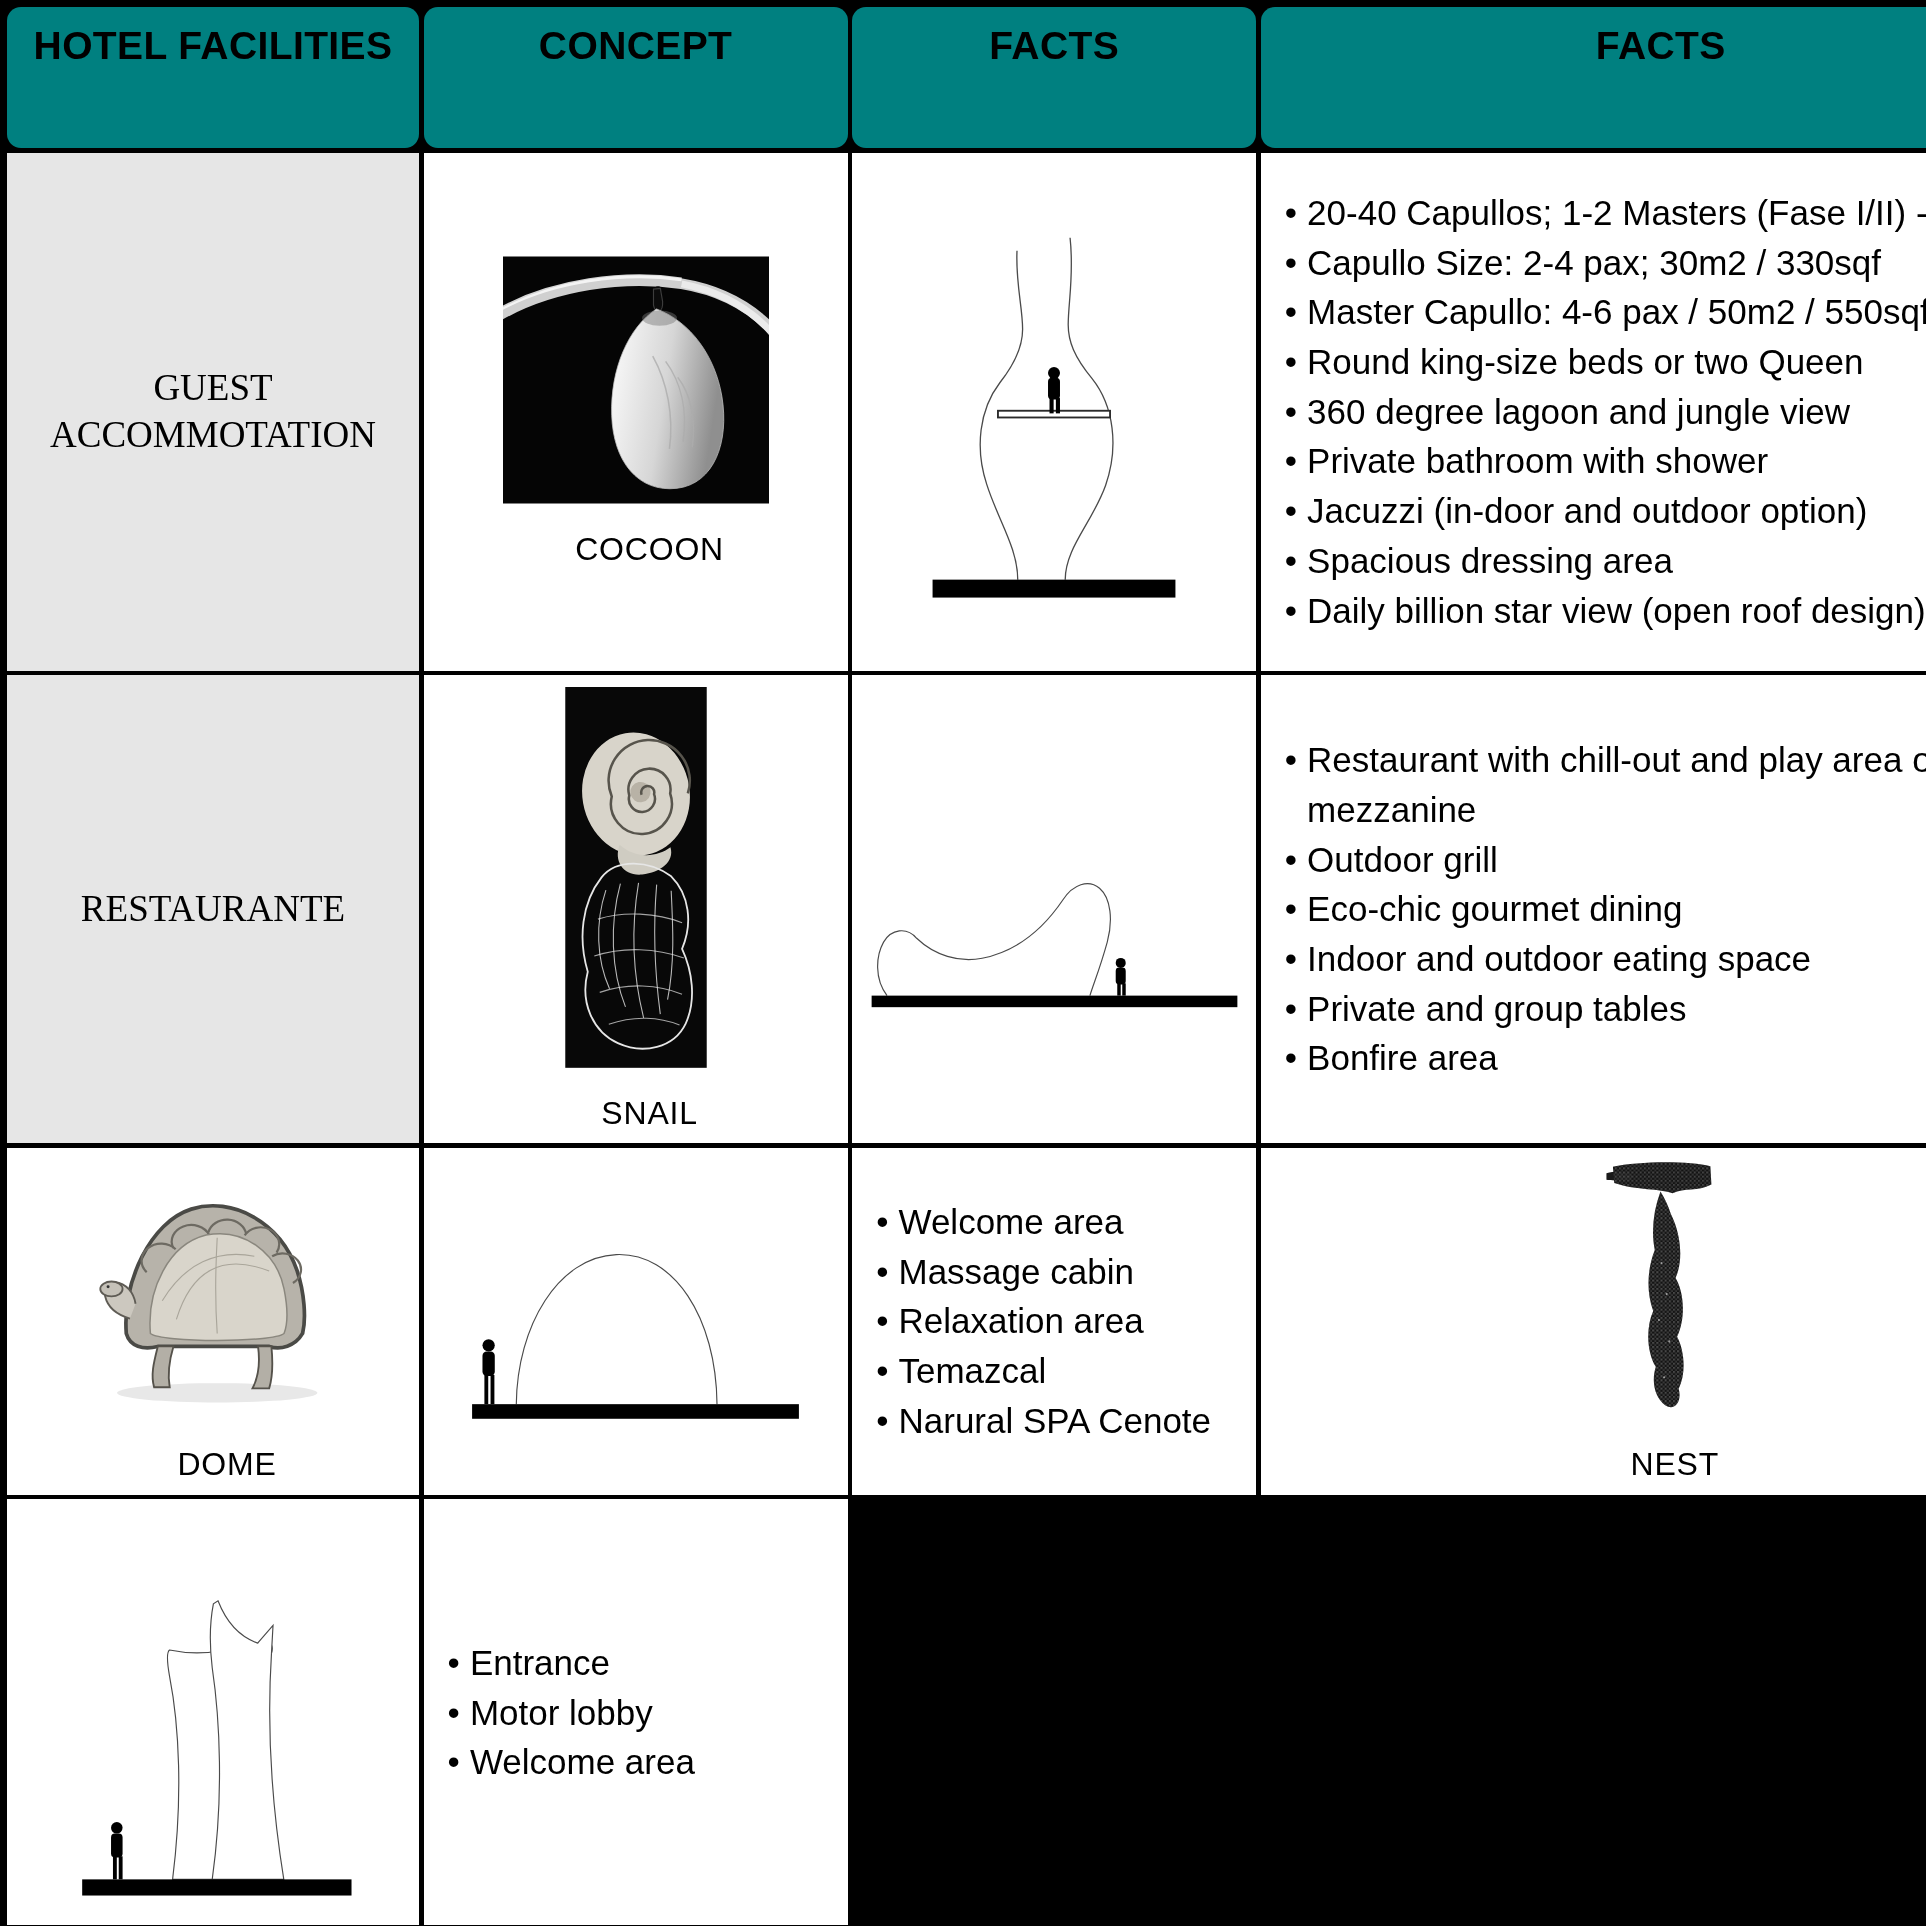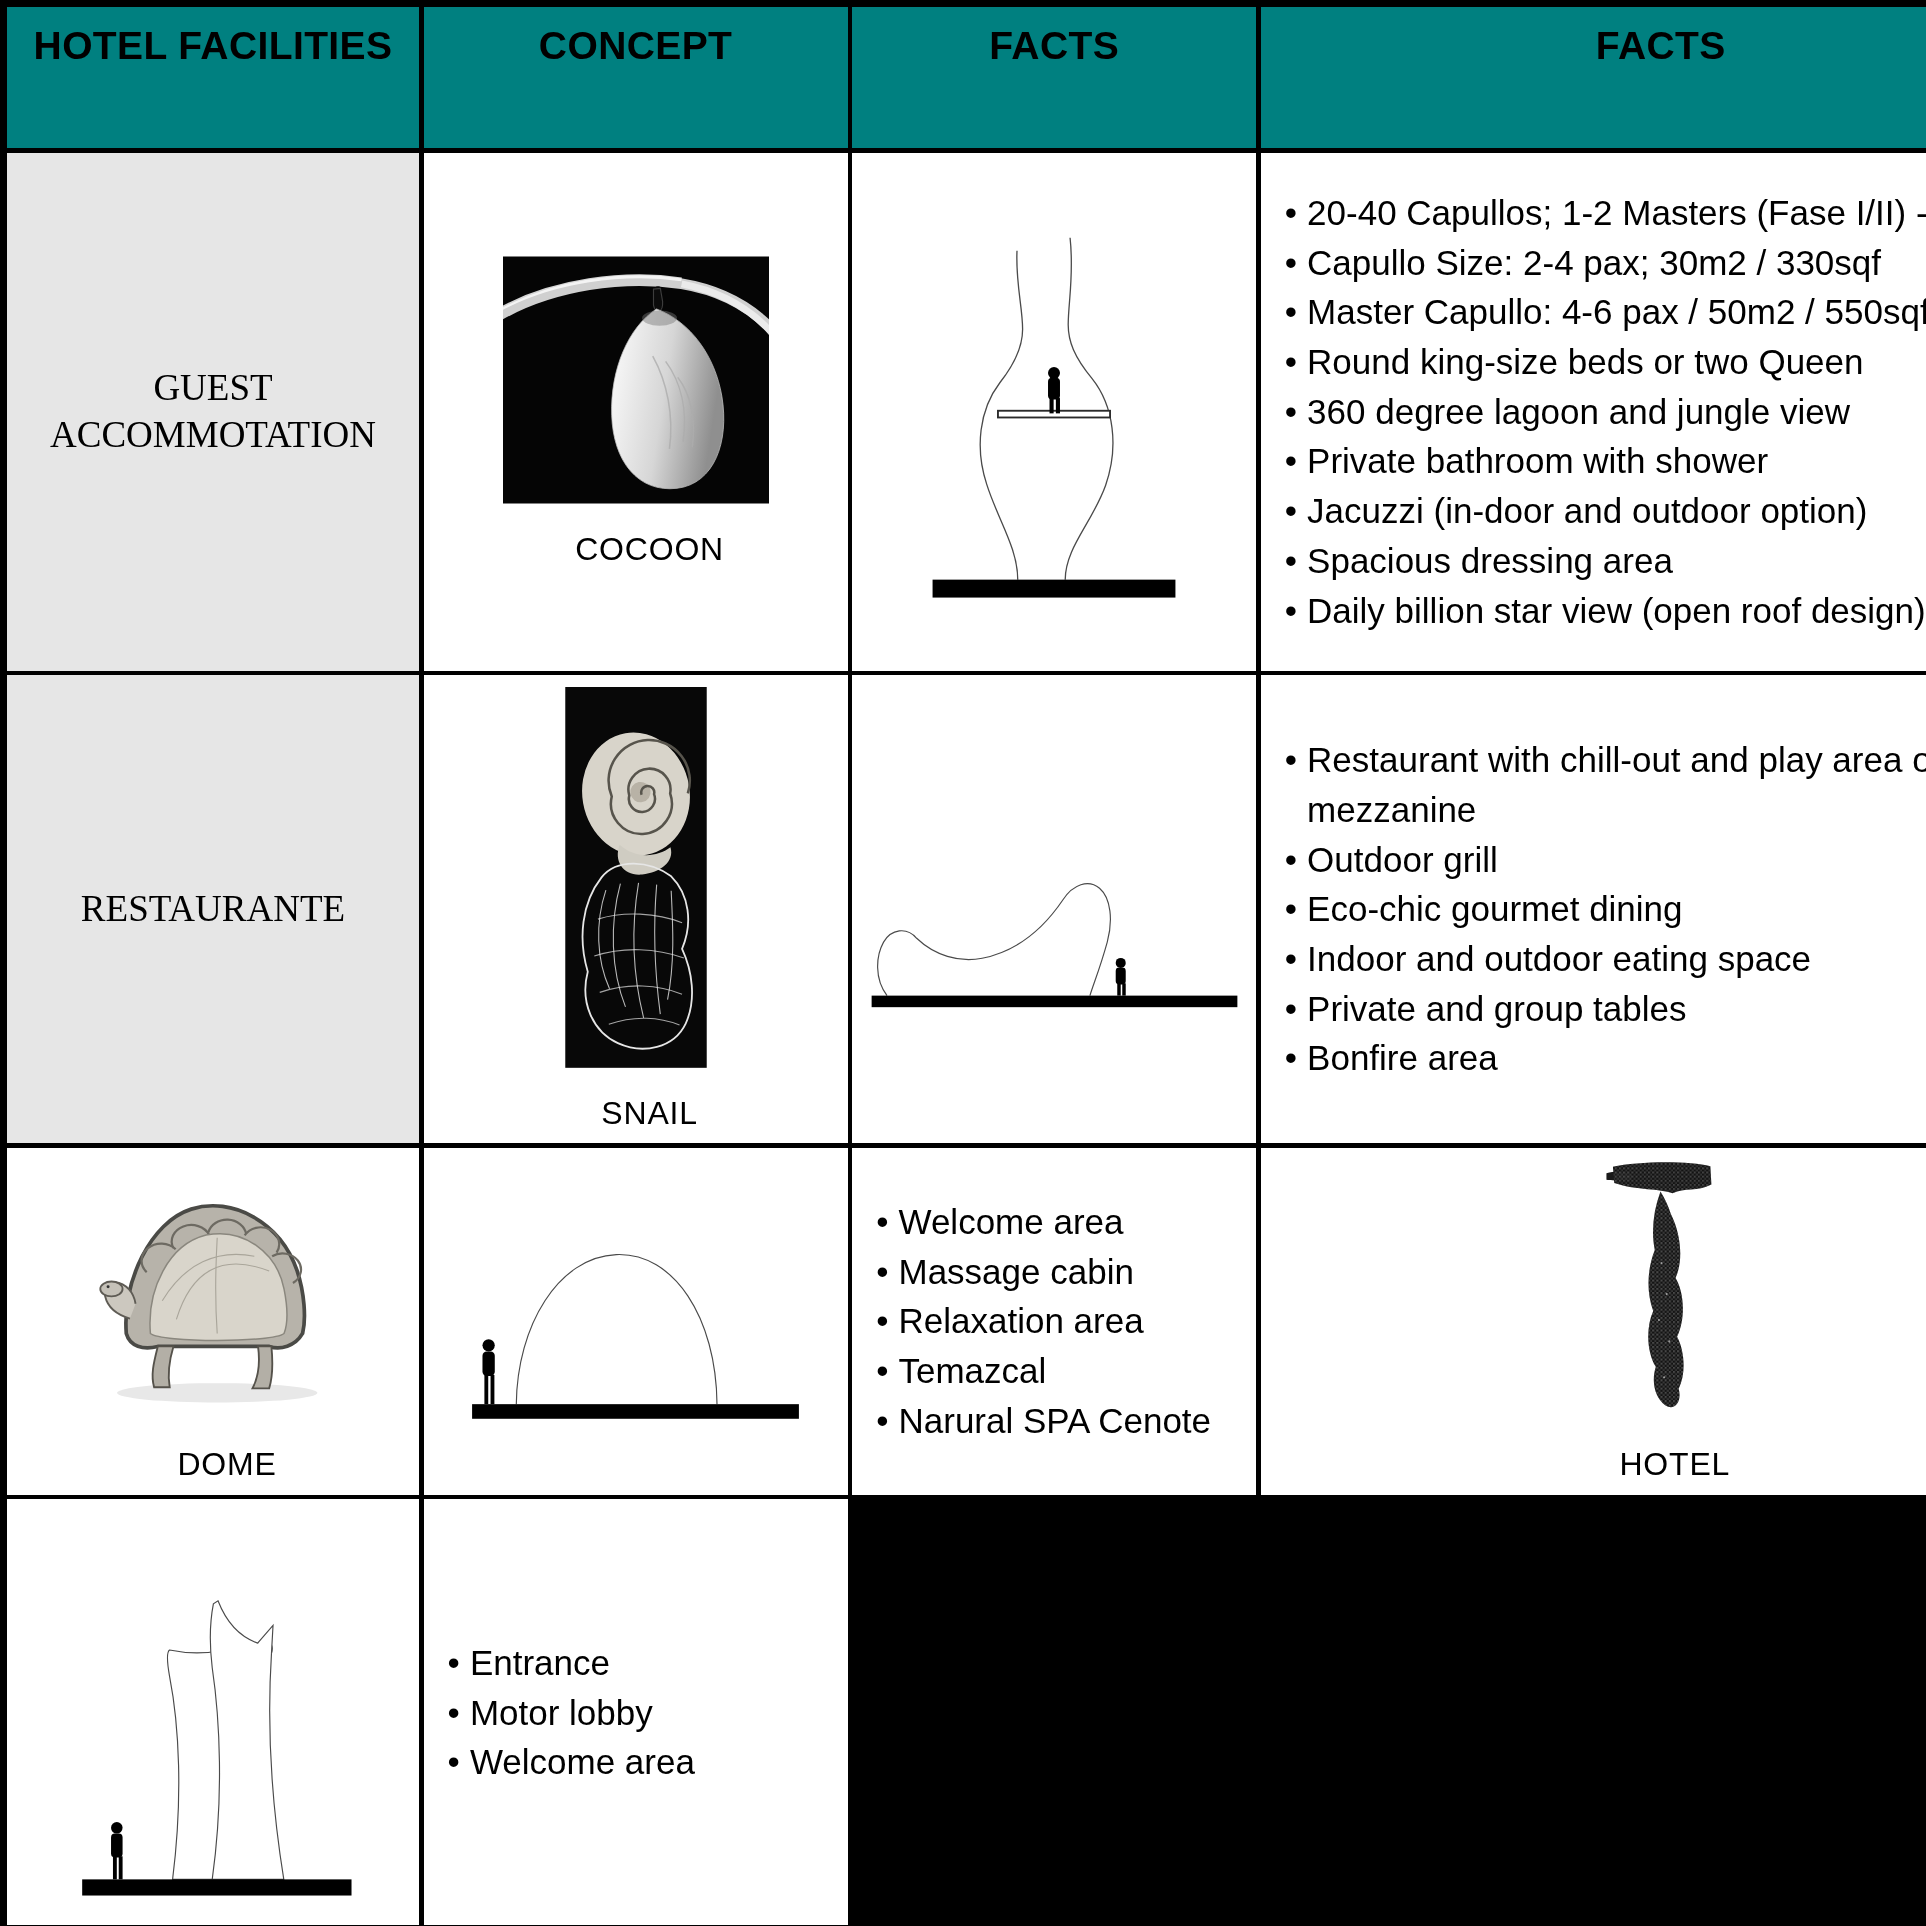--- a/index.html
+++ b/index.html
@@ -20,21 +20,21 @@
     grid-template-rows:141px 518px 468px 347px 426px;
     gap:4.6px;
     background:var(--border);
     border:7.7px solid var(--border);
   }
   .cell{background:var(--cell-bg);overflow:hidden;}
   .cell.header{
     background:var(--header-bg);
     display:flex;justify-content:center;align-items:flex-start;
     padding-top:17px;
-    font-size:39px;font-weight:bold;letter-spacing:0.4px;
+    font-size:39px;font-weight:bold;letter-spacing:0.4px;border-radius:14px;
   }
   .cell.facility{
     background:var(--facility-bg);
     display:flex;justify-content:center;align-items:center;
     text-align:center;
     font-size:37px;line-height:1.25;
     padding:0 11.6px;
     font-family:Liberation Serif, serif;
   }
   .cell.concept{
@@ -305,21 +305,21 @@
         <path d="M208,125 C180,200 172,280 186,350 C158,420 152,510 180,585 C152,648 154,740 190,800 C172,858 186,918 226,948 C262,972 292,934 278,884 C308,824 300,736 272,684 C305,615 300,515 266,458 C296,392 288,292 248,212 C238,178 222,148 208,125 Z" fill="#121212"></path>
         <path d="M208,125 C180,200 172,280 186,350 C158,420 152,510 180,585 C152,648 154,740 190,800 C172,858 186,918 226,948 C262,972 292,934 278,884 C308,824 300,736 272,684 C305,615 300,515 266,458 C296,392 288,292 248,212 C238,178 222,148 208,125 Z" fill="url(#nestDither)" opacity="0.4"></path>
         <g fill="#ffffff" opacity="0.55">
           <circle cx="212" cy="400" r="4"></circle>
           <circle cx="232" cy="520" r="4"></circle>
           <circle cx="202" cy="620" r="4"></circle>
           <circle cx="242" cy="702" r="4"></circle>
           <circle cx="222" cy="840" r="4"></circle>
         </g>
       </svg>
-      <div class="caption">HOTEL</div>
+      <div class="caption">NEST</div>
     </div>
 
     <div class="cell design">
       <svg width="308" height="404" viewBox="0 0 800 1050">
         <rect x="0" y="0" width="800" height="1050" fill="#ffffff"></rect>
         <path d="M295,960 C322,745 312,560 287,432 C280,392 281,368 287,364 C335,374 382,374 428,364 C435,368 433,396 427,436 C409,575 420,765 452,960 Z" fill="#ffffff" stroke="#4a4a4a" stroke-width="3"></path>
         <path d="M398,960 C428,745 418,545 398,410 C390,345 393,285 401,244 L413,236 C438,300 476,332 516,346 C542,336 560,346 552,372 C540,560 552,762 584,960 Z" fill="#ffffff" stroke="#4a4a4a" stroke-width="3"></path>
         <path d="M516,346 L556,300 L552,372" fill="#ffffff" stroke="#4a4a4a" stroke-width="3"></path>
         <g fill="#000000">
           <circle cx="150" cy="826" r="15"></circle>

